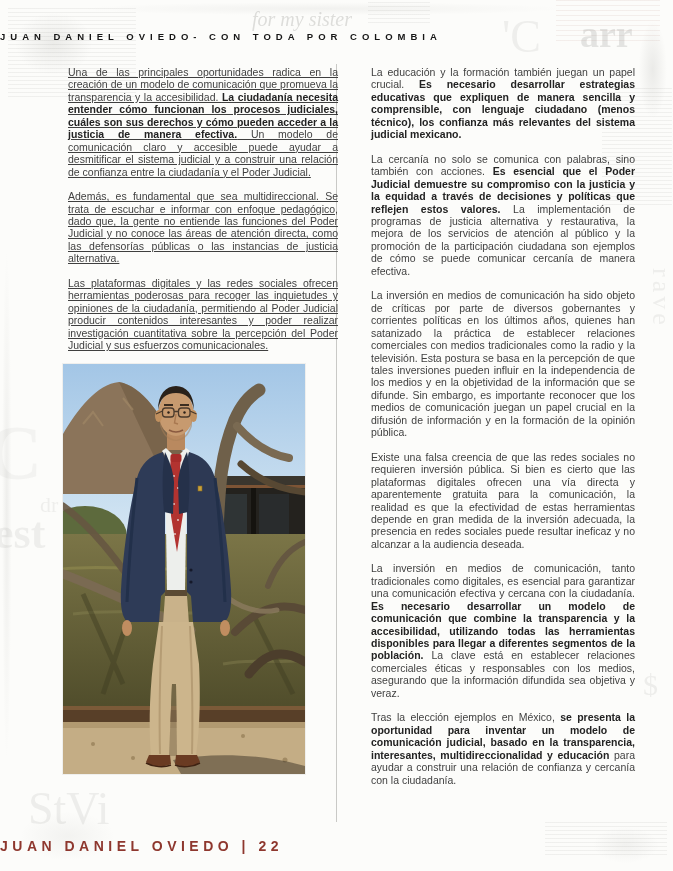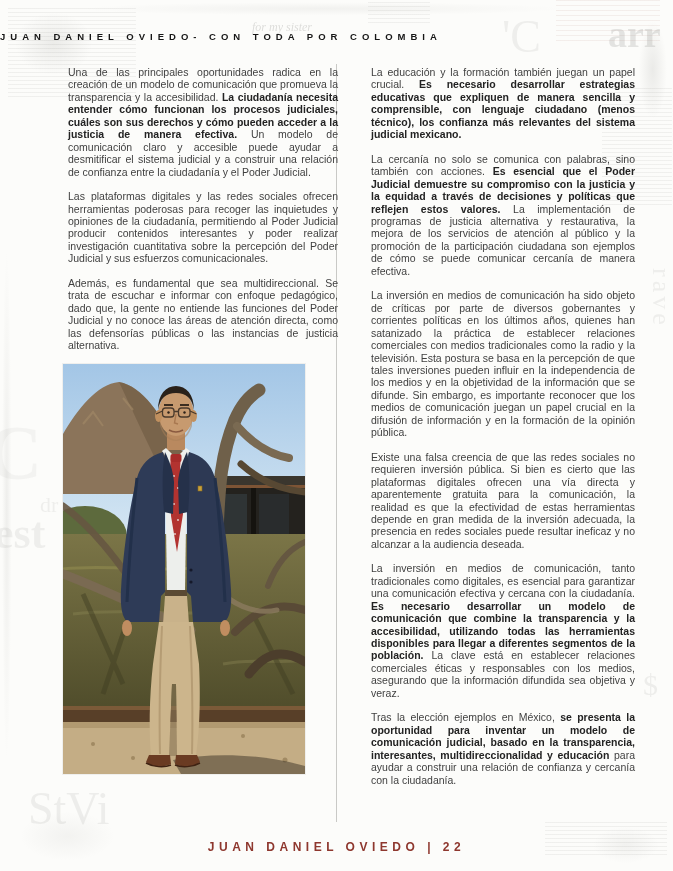--- a/index.html
+++ b/index.html
@@ -21,43 +21,43 @@
       radial-gradient(closest-side at 10% 96%, rgba(115,115,110,.07), transparent 70%);
   }
   .news-lines{position:absolute;pointer-events:none;opacity:.55;
     background:repeating-linear-gradient(to bottom, rgba(110,110,105,.16) 0 1px, transparent 1px 4px);}
   .nl-1{left:368px;top:2px;width:62px;height:24px;}
   .nl-2{left:556px;top:0;width:104px;height:42px;background:repeating-linear-gradient(to bottom, rgba(140,70,55,.14) 0 1px, transparent 1px 5px);}
   .nl-3{left:602px;top:88px;width:70px;height:118px;}
   .nl-4{left:8px;top:8px;width:128px;height:92px;}
   .nl-5{left:545px;top:822px;width:122px;height:34px;}
   .frag{position:absolute;pointer-events:none;color:#8e8e8a;font-family:"Liberation Serif",serif;}
-  .frag-0{left:252px;top:20px;font-style:italic;font-size:12px;opacity:.28;font-family:Liberation Serif, serif;}
-  .frag-1{left:608px;top:12px;font-size:38px;font-weight:bold;opacity:.22;}
+  .frag-0{left:252px;top:8px;font-style:italic;font-size:20px;opacity:.28;font-family:Liberation Serif, serif;}
+  .frag-1{left:580px;top:12px;font-size:38px;font-weight:bold;opacity:.22;}
   .frag-2{left:502px;top:10px;font-size:46px;opacity:.12;}
   .frag-3{left:-6px;top:508px;font-size:44px;font-weight:bold;opacity:.12;}
   .frag-4{left:40px;top:492px;font-size:22px;opacity:.12;}
   .frag-5{left:28px;top:782px;font-size:46px;opacity:.13;}
   .frag-6{left:643px;top:668px;font-size:30px;opacity:.13;}
   .frag-7{left:646px;top:268px;font-size:26px;opacity:.12;writing-mode:vertical-rl;letter-spacing:4px;}
   .frag-8{left:-14px;top:408px;font-size:78px;opacity:.07;font-weight:bold;}
 
   .running-head{
     position:absolute;top:31px;left:0;width:100%;
     font-size:9.5px;font-weight:bold;letter-spacing:5px;color:#161616;white-space:nowrap;
   }
   .page-footer{
-    position:absolute;bottom:17px;left:0;width:100%;text-align:center;
-    font-size:12px;font-weight:bold;letter-spacing:4.5px;color:#8e372e;white-space:nowrap;
+    position:absolute;bottom:17px;left:0;width:100%;
+    font-size:14px;font-weight:bold;letter-spacing:4.5px;color:#8e372e;white-space:nowrap;
   }
   .columns{
     position:absolute;top:66px;left:68px;width:567px;display:flex;
   }
   .col{font-size:10.5px;line-height:12.45px;color:#3f3f3f;text-align:justify;}
-  .col-left{width:270px;margin-right:33px;}
+  .col-left{width:270px;margin-right:33px;text-decoration:underline;}
   .col-right{width:264px;}
   .para{margin:0 0 12px 0;}
   .para .b{font-weight:bold;color:#232323;}
   .col-divider{
     position:absolute;left:336px;top:64px;height:758px;width:1px;
     background:#c9c9c6;pointer-events:none;
   }
   .photo{
     margin:6px 0 0 -5px;width:242px;height:410px;display:block;
     box-shadow:0 0 0 1px rgba(0,0,0,.05);
@@ -83,22 +83,22 @@
 <span class="frag frag-7">rave</span>
 <span class="frag frag-8">C</span>
 
 <div class="running-head">JUAN DANIEL OVIEDO- CON TODA POR COLOMBIA</div>
 <div class="col-divider"></div>
 
 <div class="columns">
   <div class="col col-left">
     <div>
         <p class="para"><span>Una de las principales oportunidades radica en la creación de un modelo de comunicación que promueva la transparencia y la accesibilidad. </span><span class="b">La ciudadanía necesita entender cómo funcionan los procesos judiciales, cuáles son sus derechos y cómo pueden acceder a la justicia de manera efectiva.</span><span> Un modelo de comunicación claro y accesible puede ayudar a desmitificar el sistema judicial y a construir una relación de confianza entre la ciudadanía y el Poder Judicial.</span></p>
+        <p class="para"><span>Además, es fundamental que sea multidireccional. Se trata de escuchar e informar con enfoque pedagógico, dado que, la gente no entiende las funciones del Poder Judicial y no conoce las áreas de atención directa, como las defensorías públicas o las instancias de justicia alternativa.</span></p>
         <p class="para"><span>Las plataformas digitales y las redes sociales ofrecen herramientas poderosas para recoger las inquietudes y opiniones de la ciudadanía, permitiendo al Poder Judicial producir contenidos interesantes y poder realizar investigación cuantitativa sobre la percepción del Poder Judicial y sus esfuerzos comunicacionales.</span></p>
-        <p class="para"><span>Además, es fundamental que sea multidireccional. Se trata de escuchar e informar con enfoque pedagógico, dado que, la gente no entiende las funciones del Poder Judicial y no conoce las áreas de atención directa, como las defensorías públicas o las instancias de justicia alternativa.</span></p>
       </div>
     <figure class="photo">
       <svg width="242" height="410" viewBox="0 0 242 410" xmlns="http://www.w3.org/2000/svg">
         <defs>
           <linearGradient id="sky" x1="0" y1="0" x2="0" y2="1">
             <stop offset="0" stop-color="#a3c6e6"></stop>
               <stop offset="1" stop-color="#dcebf5"></stop>
           </linearGradient>
           <linearGradient id="water" x1="0" y1="0" x2="0" y2="1">
             <stop offset="0" stop-color="#7b7547"></stop>

